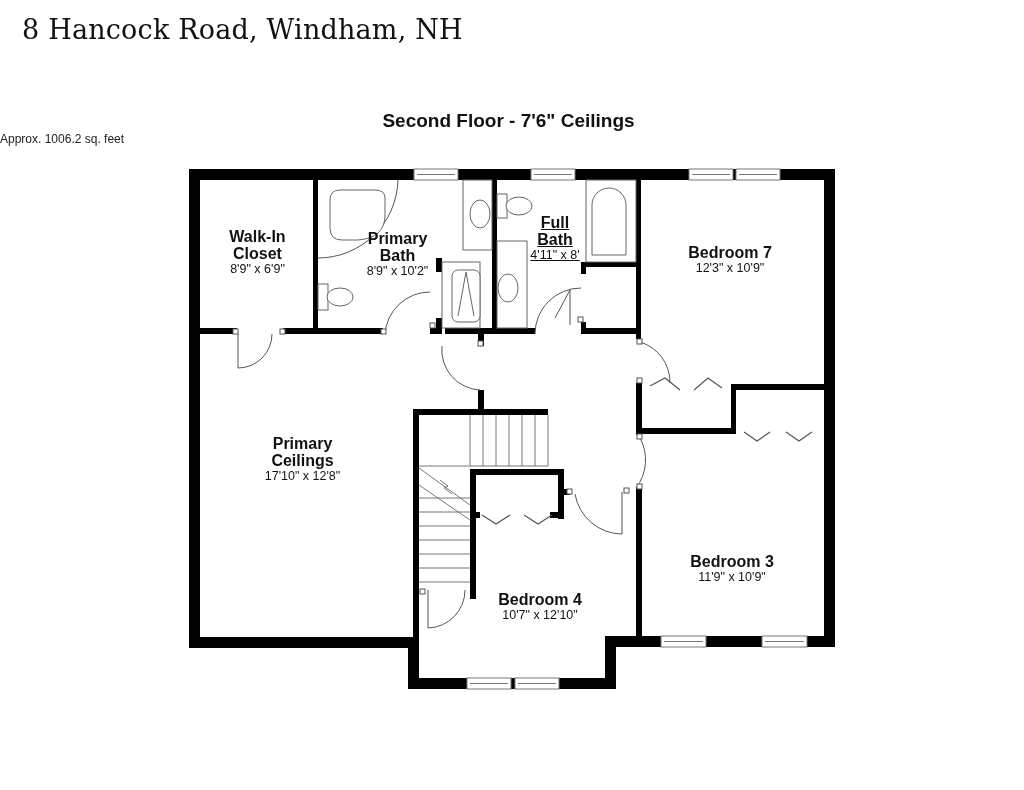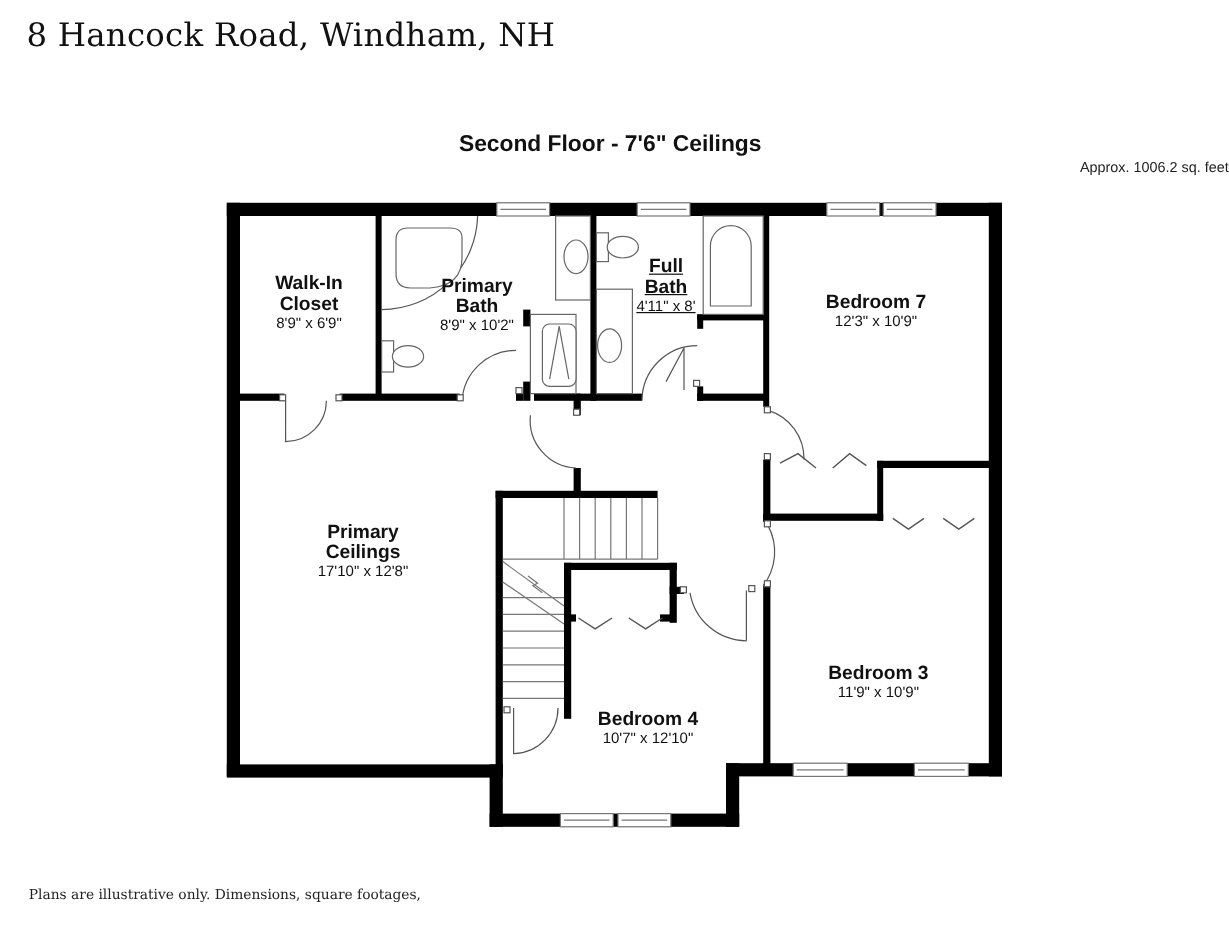--- a/index.html
+++ b/index.html
@@ -7,21 +7,21 @@
     .address {
       position: absolute; left: 22px; top: 14px;
       font-family: "DejaVu Serif", "Liberation Serif", serif;
       font-size: 27px; color: #111; letter-spacing: 0.2px;
     }
     .plan-title {
       position: absolute; left: 0; width: 1017px; top: 110px; text-align: center;
       font-family: "Liberation Sans", sans-serif; font-weight: bold; font-size: 19px; color: #111;
     }
     .plan-sub {
-      position: absolute; left: 0; width: 1024px; top: 132px; text-align: right;
+      position: absolute; left: 0; width: 1024px; top: 132px; text-align: left;
       font-family: "Liberation Sans", sans-serif; font-size: 12px; color: #222;
     }
     .disclaimer {
       position: absolute; left: 24px; top: 738px;
       font-family: "DejaVu Serif", "Liberation Serif", serif; font-size: 11.5px;
       line-height: 15px; color: #222;
     }
     .disclaimer div { white-space: nowrap; }
     svg.plan { position: absolute; left: 0; top: 0; }
     .room-label { position: absolute; text-align: center; font-family: "Liberation Sans", sans-serif; color: #111; }
@@ -245,14 +245,13 @@
   <div class="name">Bedroom 3</div>
   <div class="dim">11'9" x 10'9"</div>
 </div>
 
 <div class="room-label" style="left:475px; top:591px; width:130px;">
   <div class="name">Bedroom 4</div>
   <div class="dim">10'7" x 12'10"</div>
 </div>
 
 <div class="disclaimer">
-  <div>Plans are illustrative only. Dimensions, square footages,</div>
 </div>
 
 </body></html>

